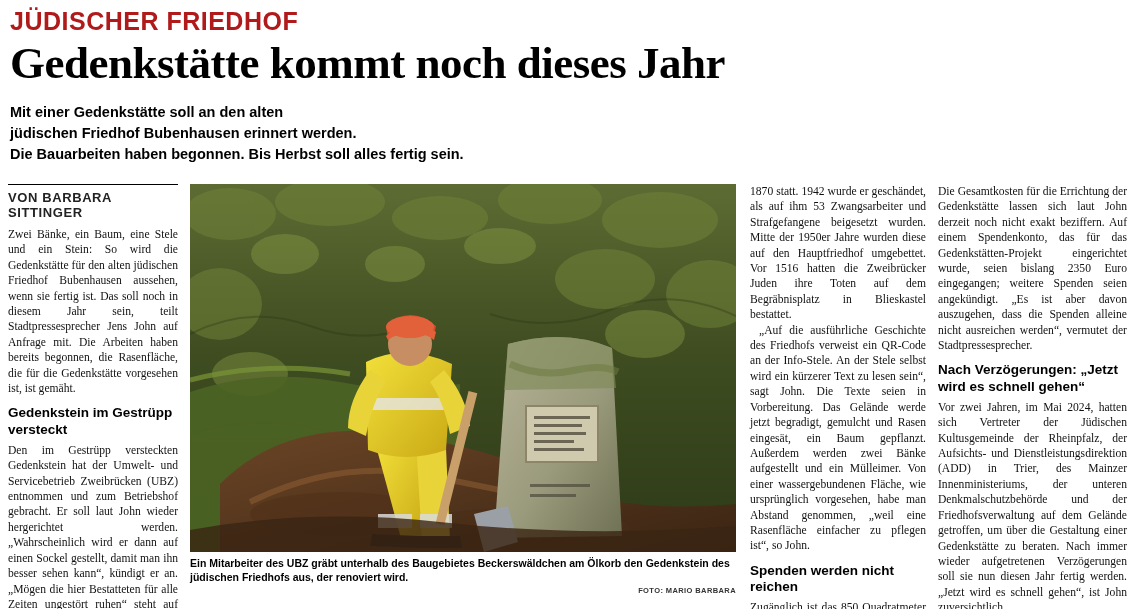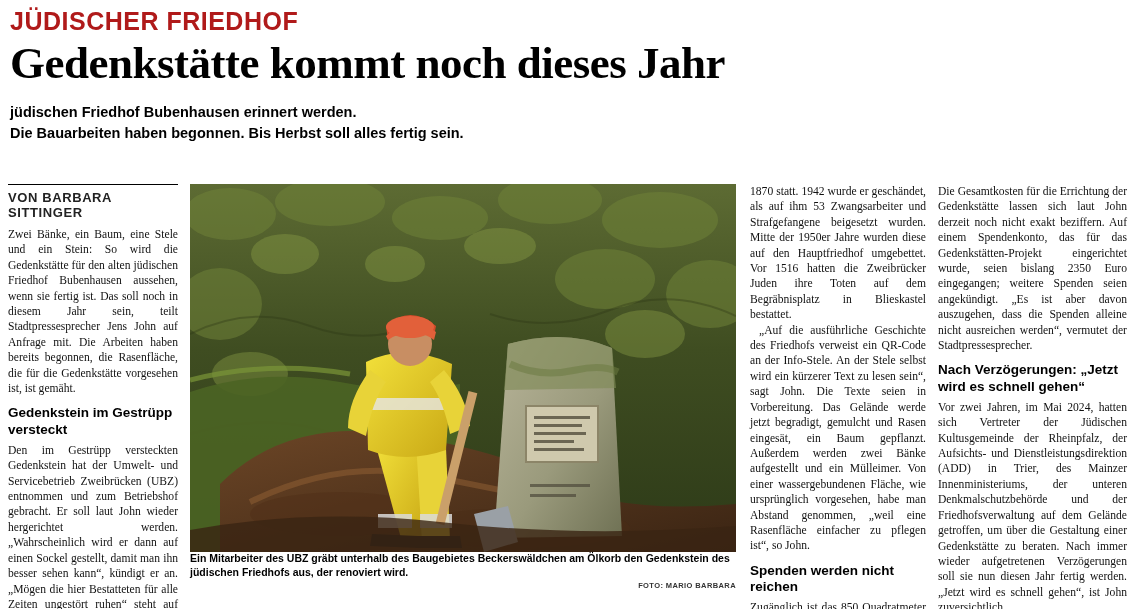--- a/index.html
+++ b/index.html
@@ -109,20 +109,21 @@
     background: #3b4a22;
   }
   .photo svg { display: block; }
   .caption {
     font-family: "Liberation Sans", sans-serif;
     font-weight: bold;
     font-size: 10.5px;
     line-height: 1.3;
     color: #000;
     width: 546px;
+    margin-top: 5px;
   }
   .credit {
     font-family: "Liberation Sans", sans-serif;
     font-weight: bold;
     font-size: 7.5px;
     letter-spacing: 0.4px;
     color: #333;
     text-align: right;
     width: 546px;
     margin-top: 2px;
@@ -130,20 +131,21 @@
 </style>
 </head>
 <body>
 
 <div class="page">
 
   <div class="kicker">JÜDISCHER FRIEDHOF</div>
   <h1 class="headline">Gedenkstätte kommt noch dieses Jahr</h1>
 
   <div class="subhead">
+    <div>Mit einer Gedenkstätte soll an den alten</div>
     <div>jüdischen Friedhof Bubenhausen erinnert werden.</div>
     <div>Die Bauarbeiten haben begonnen. Bis Herbst soll alles fertig sein.</div>
   </div>
 
   <div class="content">
 
     <div class="col col1">
       <div class="rule-top"></div>
       <div class="byline">VON BARBARA SITTINGER</div>
       <p class="body">Zwei Bänke, ein Baum, eine Stele und ein Stein: So wird die Gedenkstätte für den alten jüdischen Friedhof Bubenhausen aussehen, wenn sie fertig ist. Das soll noch in diesem Jahr sein, teilt Stadtpressesprecher Jens John auf Anfrage mit. Die Arbeiten haben bereits begonnen, die Rasenfläche, die für die Gedenkstätte vorgesehen ist, ist gemäht.</p>

